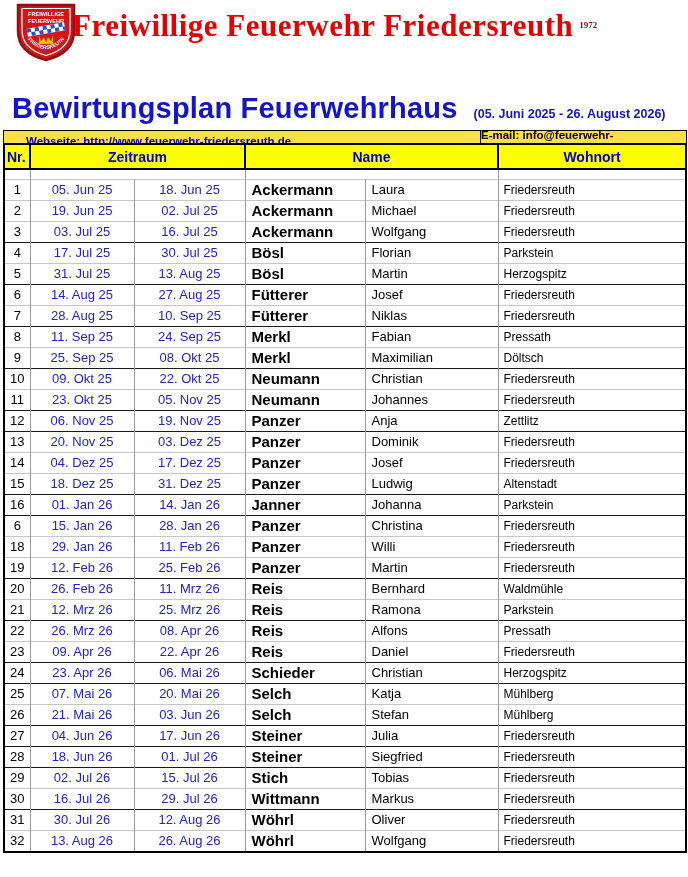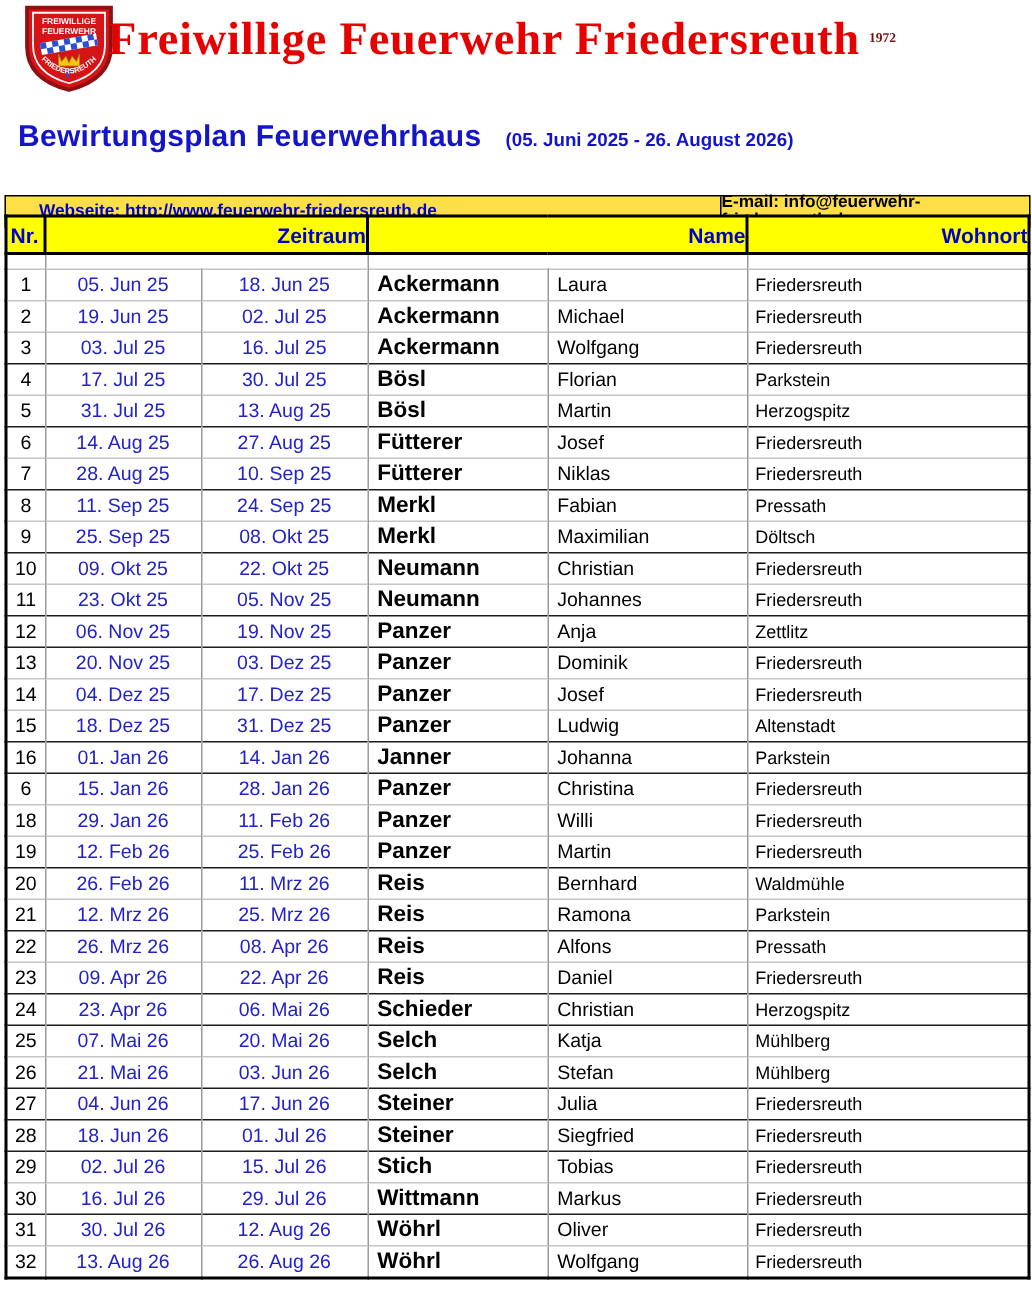--- a/index.html
+++ b/index.html
@@ -7,39 +7,39 @@
 
   
   .letterhead{position:absolute;left:0;top:0;width:688px;height:70px;}
   .logo{position:absolute;left:14px;top:3px;}
   .org-title{position:absolute;left:72px;top:8px;font-family:"Liberation Serif",serif;
              font-weight:bold;font-size:31px;color:#e60000;white-space:nowrap;letter-spacing:.5px;}
   .org-year{font-size:9px;color:#7a1111;font-weight:bold;margin-left:6px;vertical-align:8px;letter-spacing:0;}
 
   
   .doc-title-row{position:absolute;left:12px;top:80px;display:flex;align-items:baseline;white-space:nowrap;}
-  .doc-title{font-size:20px;font-weight:bold;color:#1414c8;letter-spacing:.2px;}
+  .doc-title{font-size:29px;font-weight:bold;color:#1414c8;letter-spacing:.2px;margin-top:12px;}
   .date-range{font-size:12.5px;font-weight:bold;color:#1414c8;margin-left:16px;}
 
   
   .infobar{position:absolute;left:3px;top:130px;width:682px;height:20px;display:flex;
            background:#fde047;border:1px solid #000;font-size:11.5px;font-weight:bold;}
   .infobar .web{width:477px;border-right:1px solid #000;display:flex;align-items:center;
                 padding-left:22px;color:#0000cc;box-sizing:border-box;}
   .infobar .email{flex:1;display:flex;align-items:center;justify-content:flex-end;
                   padding-right:8px;color:#000;}
 
   
   table.schedule{position:absolute;left:3px;top:143px;width:682px;border-collapse:collapse;
                  table-layout:fixed;border:2px solid #000;}
   col.w-nr{width:26px;} col.w-da{width:104px;} col.w-db{width:111px;}
   col.w-ln{width:120px;} col.w-fn{width:133px;} col.w-wo{width:188px;}
 
   th{background:#ffff00;color:#0000cc;font-size:14px;font-weight:bold;border:2px solid #000;
-     height:23px;padding:0;text-align:right;}
+     height:23px;padding:0;text-align:center;}
   th.h-nr{text-align:left;padding-left:2px;}
 
   td{padding:0;height:20px;line-height:20px;border-right:1px solid #9a9a9a;overflow:hidden;
      white-space:nowrap;color:#000;}
   tr td:last-child{border-right:none;}
   tr.spacer-row td{height:9px;line-height:9px;border-right:1px solid #9a9a9a;}
   tr.spacer-row td:last-child{border-right:none;}
 
   tr.light td{border-top:1px solid #c6c6c6;}
   tr.dark td{border-top:1px solid #1c1c1c;}

